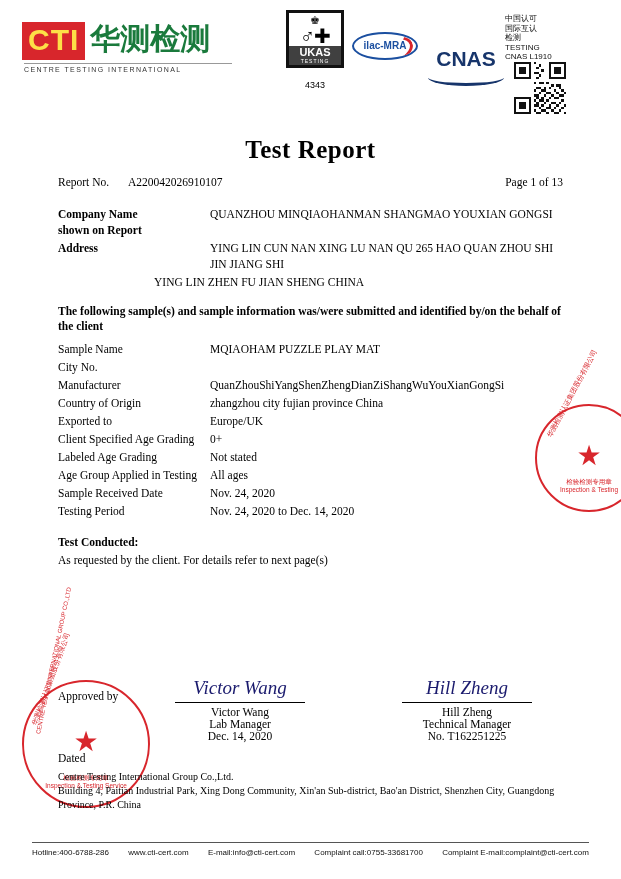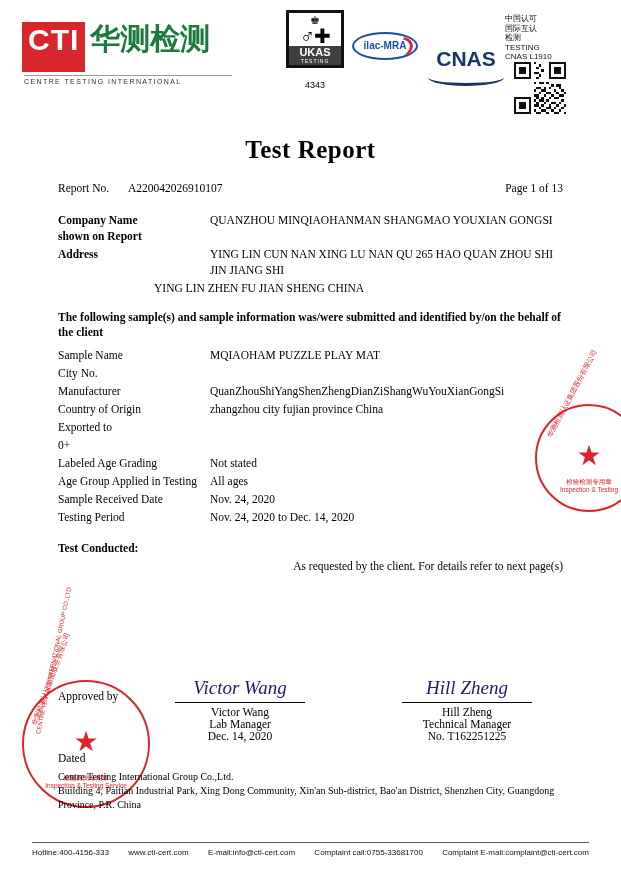--- a/index.html
+++ b/index.html
@@ -30,26 +30,26 @@
   .cti-logo {
     position: absolute;
     left: 22px;
     top: 22px;
     width: 215px;
     height: 54px;
   }
   .cti-mark {
     display: inline-block;
     background: #d8262c;
-    color: #ffffff;
+    color: #fde047;
     font-family: "Liberation Sans", sans-serif;
     font-weight: bold;
     font-size: 30px;
     letter-spacing: 1px;
-    padding: 1px 6px 15px 6px;
+    padding: 1px 6px 3px 6px;
     vertical-align: top;
     line-height: 34px;
   }
   .cti-cn {
     display: inline-block;
     color: #1a7a3c;
     font-family: "Liberation Sans", sans-serif;
     font-weight: bold;
     font-size: 30px;
     line-height: 34px;
@@ -208,21 +208,21 @@
     text-align: center;
     font-family: "Liberation Serif", serif;
     font-weight: bold;
     font-size: 25px;
     margin-top: 18px;
     letter-spacing: 0.5px;
   }
 
   
   .reportline {
-    margin-top: 18px;
+    margin-top: 12px;
     padding: 0 58px 0 58px;
     font-size: 11.5px;
     position: relative;
     height: 16px;
   }
   .rl-label { position: absolute; left: 58px; top: 0; }
   .rl-value { position: absolute; left: 128px; top: 0; }
   .rl-page  { position: absolute; right: 58px; top: 0; }
 
   
@@ -271,21 +271,20 @@
 
   .conducted {
     margin-top: 16px;
     font-weight: bold;
     font-size: 11.5px;
   }
   .conducted-note {
     margin-top: 6px;
     font-weight: normal;
     font-size: 11.5px;
-    text-align: right;
   }
 
   
   .signatures {
     position: absolute;
     left: 0;
     right: 0;
     top: 672px;
     height: 120px;
   }
@@ -570,22 +569,24 @@
       <div class="row">
         <div class="c1">Manufacturer</div>
         <div class="c2">QuanZhouShiYangShenZhengDianZiShangWuYouXianGongSi</div>
       </div>
       <div class="row">
         <div class="c1">Country of Origin</div>
         <div class="c2">zhangzhou city fujian province China</div>
       </div>
       <div class="row">
         <div class="c1">Exported to</div>
-      </div>
-      <div class="row">
+        <div class="c2">Europe/UK</div>
+      </div>
+      <div class="row">
+        <div class="c1">Client Specified Age Grading</div>
         <div class="c2">0+</div>
       </div>
       <div class="row">
         <div class="c1">Labeled Age Grading</div>
         <div class="c2">Not stated</div>
       </div>
       <div class="row">
         <div class="c1">Age Group Applied in Testing</div>
         <div class="c2">All ages</div>
       </div>
@@ -646,20 +647,20 @@
       <div>Inspection &amp; Testing Service</div>
     </div>
   </div>
 
   <div class="company">
     <div>Centre Testing International Group Co.,Ltd.</div>
     <div>Building 4, Paitian Industrial Park, Xing Dong Community, Xin'an Sub-district, Bao'an District, Shenzhen City, Guangdong Province, P.R. China</div>
   </div>
 
   <div class="footer">
-    <span>Hotline:400-4156-333</span>
+    <span>Hotline:400-6788-286</span>
     <span>www.cti-cert.com</span>
     <span>E-mail:info@cti-cert.com</span>
     <span>Complaint call:0755-33681700</span>
     <span>Complaint E-mail:complaint@cti-cert.com</span>
   </div>
 
 </div>
 
 </body></html>

